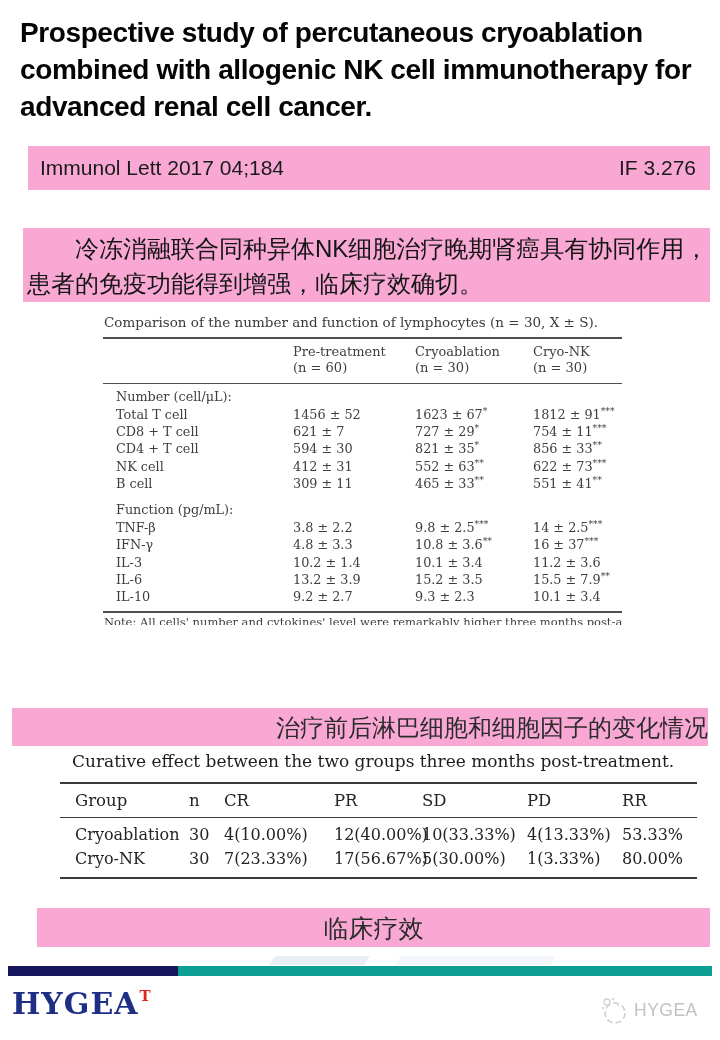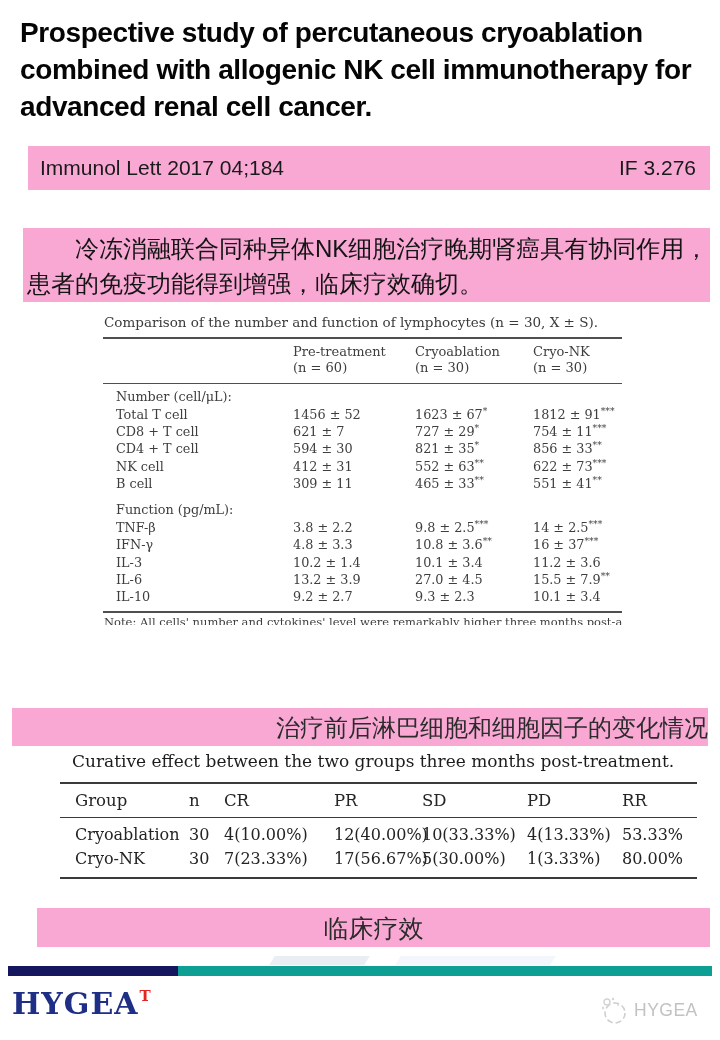--- a/index.html
+++ b/index.html
@@ -176,21 +176,21 @@
       </div>
       <div class="t1-row">
         <div class="c0">IL-3</div>
         <div>10.2 ± 1.4</div>
         <div>10.1 ± 3.4</div>
         <div>11.2 ± 3.6</div>
       </div>
       <div class="t1-row">
         <div class="c0">IL-6</div>
         <div>13.2 ± 3.9</div>
-        <div>27.0 ± 4.5</div>
+        <div>15.2 ± 3.5</div>
         <div>15.5 ± 7.9<sup>**</sup></div>
       </div>
       <div class="t1-row">
         <div class="c0">IL-10</div>
         <div>9.2 ± 2.7</div>
         <div>9.3 ± 2.3</div>
         <div>10.1 ± 3.4</div>
       </div>
     </div>
   </div>

